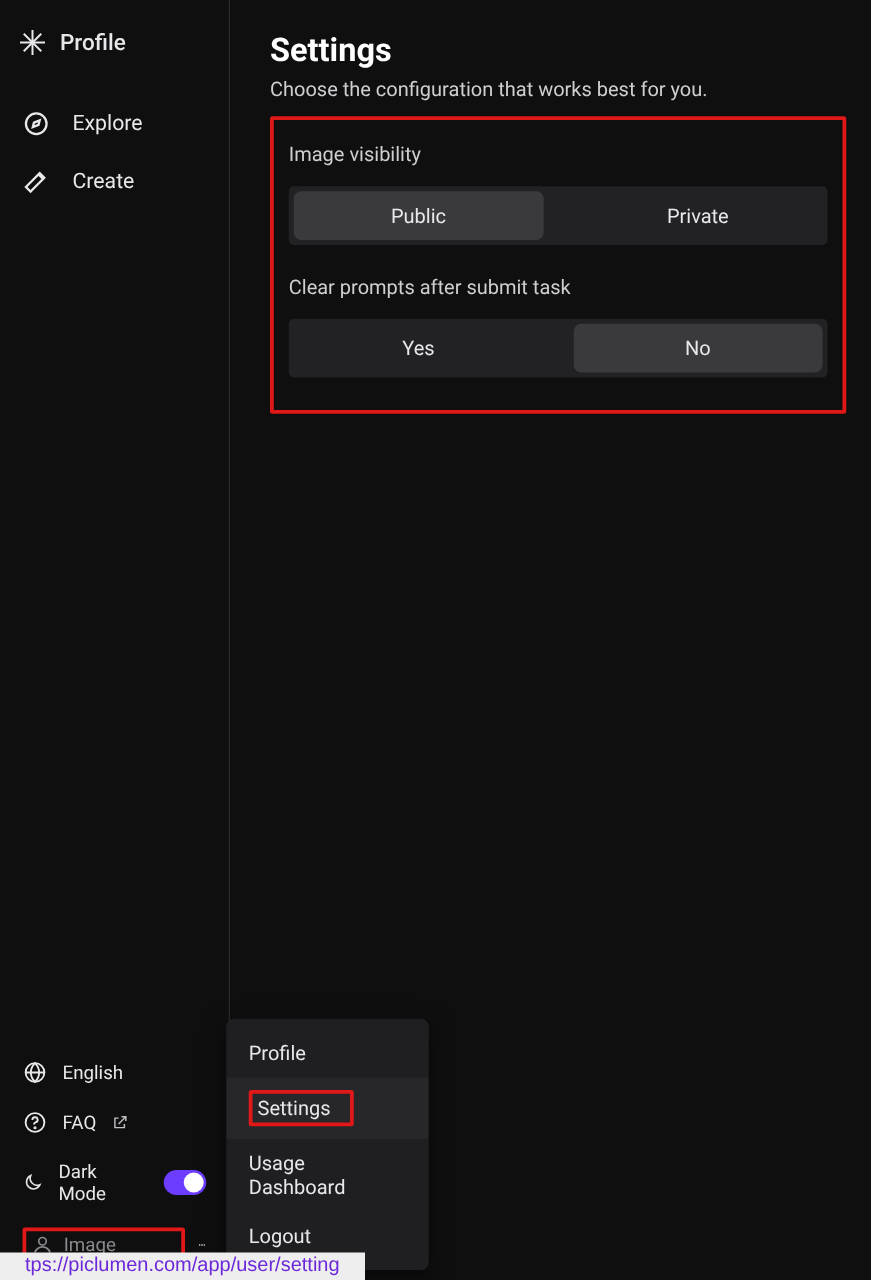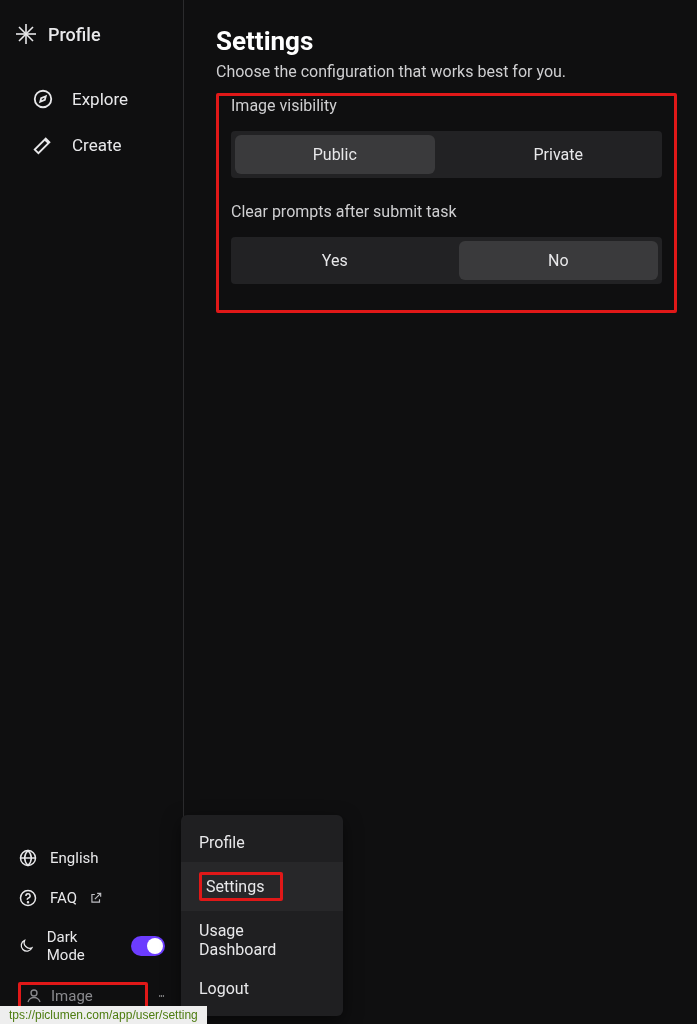--- a/index.html
+++ b/index.html
@@ -55,21 +55,21 @@
     padding: 0 14px 30px 14px;
     color: var(--text-main);
     font-size: 18px;
     font-weight: 500;
   }
   .brand svg { width: 24px; height: 24px; stroke: #d0d0d2; }
   .nav-item {
     display: flex;
     align-items: center;
     gap: 18px;
-    padding: 12px 32px;
+    padding: 12px 18px;
     font-size: 17px;
     color: var(--text-main);
     cursor: pointer;
   }
   .nav-item svg { width: 22px; height: 22px; stroke: #e8e8ea; }
 
   
   .sidebar-bottom {
     display: flex;
     flex-direction: column;
@@ -130,21 +130,21 @@
     margin: 0 0 6px 0;
   }
   .page-subtitle {
     font-size: 16px;
     color: var(--text-sub);
     margin: 0 0 12px 0;
   }
   .settings-panel {
     border: 3px solid var(--highlight-red);
     border-radius: 2px;
-    padding: 0 12px 22px 12px;
+    padding: 18px 12px 22px 12px;
     box-sizing: border-box;
   }
   .setting-block {
     margin-bottom: 24px;
   }
   .setting-block:last-child { margin-bottom: 4px; }
   .setting-label {
     font-size: 16px;
     color: var(--text-sub);
     margin: 0 0 16px 0;
@@ -197,23 +197,23 @@
     border-radius: 2px;
     padding: 2px 16px 2px 4px;
   }
 
   
   .url-hint {
     position: absolute;
     left: 0;
     bottom: 0;
     background: #eeeeee;
-    color: #4d7c0f;
-    font-size: 12px;
-    padding: 2px 9px;
+    color: #6d28d9;
+    font-size: 16px;
+    padding: 2px 20px;
     font-family: Arial, sans-serif;
   }
 </style>
 </head>
 <body>
 
 <div class="app">
 
   <aside class="sidebar">
     <div class="sidebar-top">

